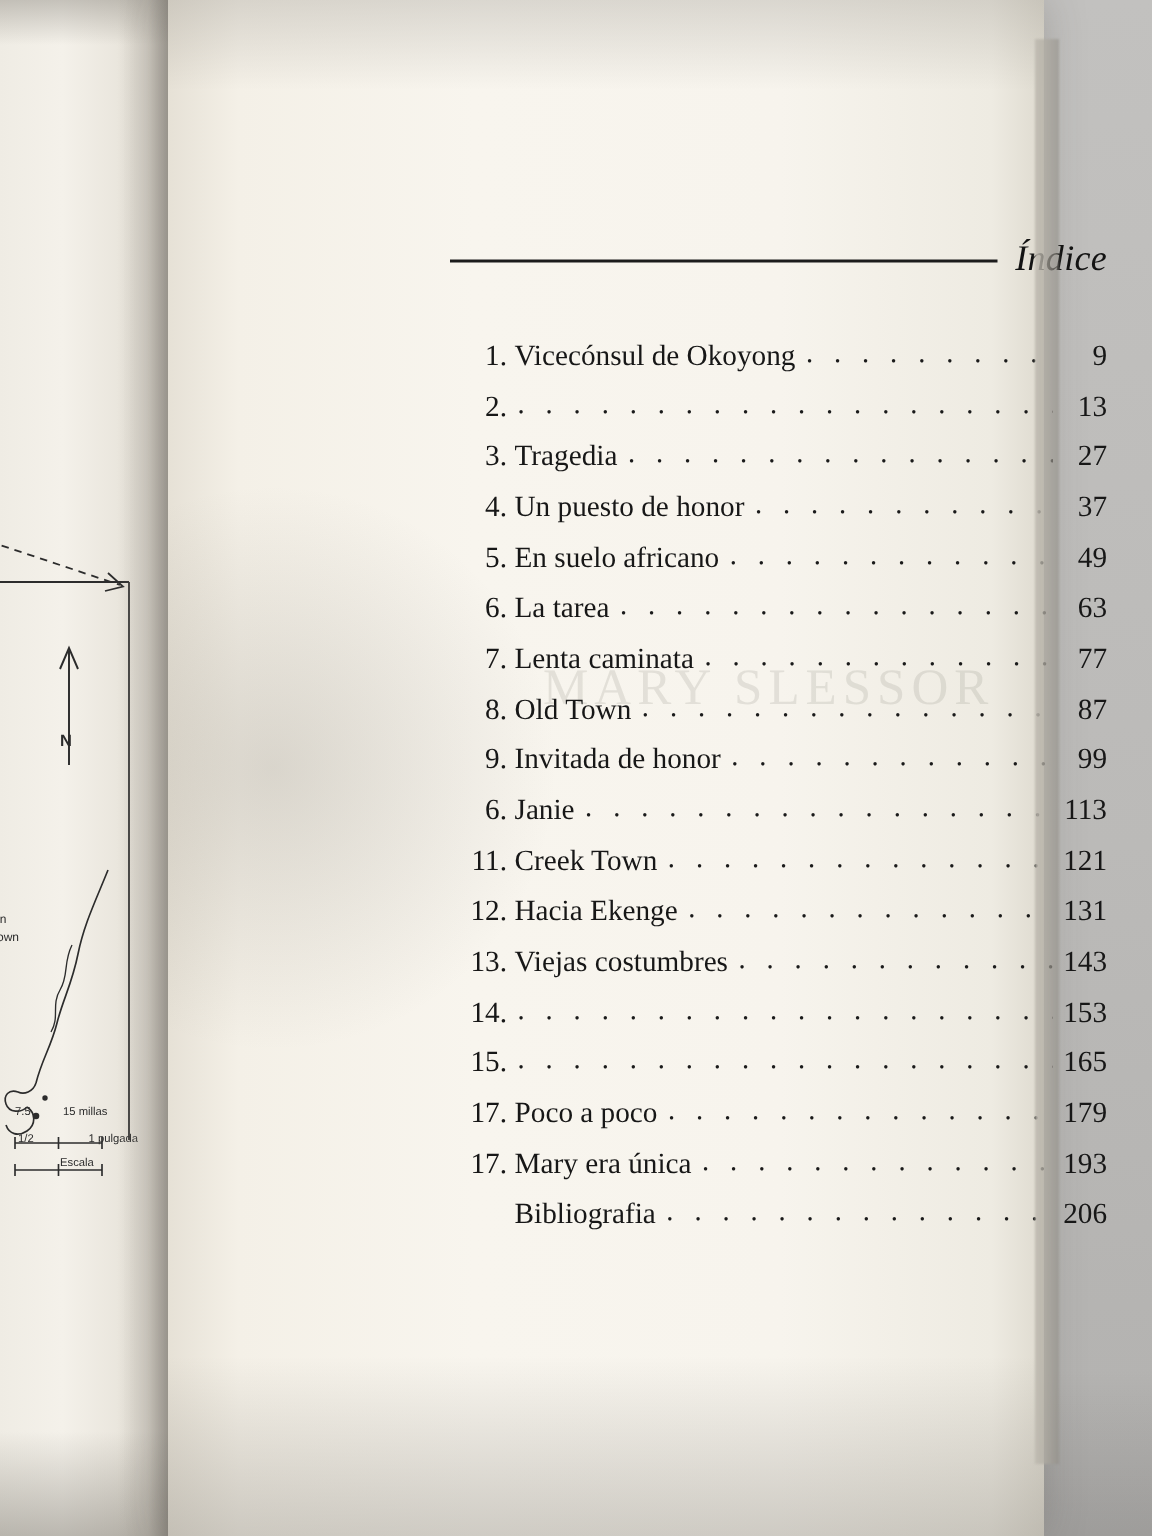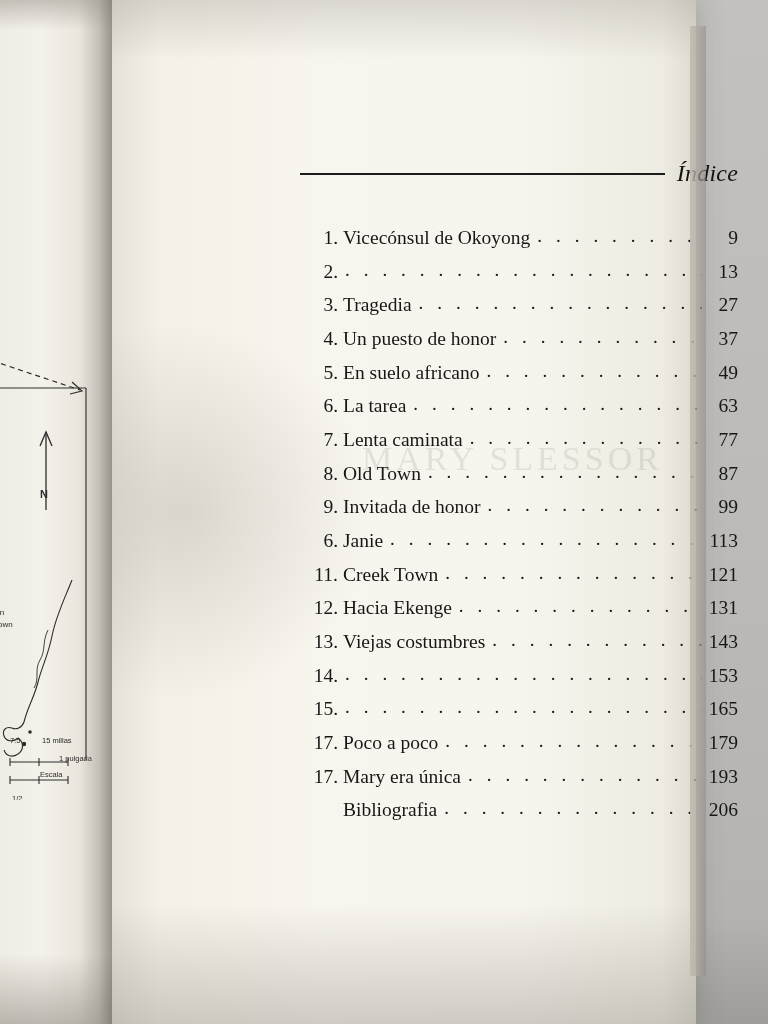--- a/index.html
+++ b/index.html
@@ -221,21 +221,21 @@
         <path d="M 16 428 L 16 436 M 45 428 L 45 436 M 74 428 L 74 436" stroke="#2c2c2c" stroke-width="1.1"></path>
         <path d="M 16 450 L 74 450" stroke="#2c2c2c" stroke-width="1.1" fill="none"></path>
         <path d="M 16 446 L 16 454 M 45 446 L 45 454 M 74 446 L 74 454" stroke="#2c2c2c" stroke-width="1.1"></path>
       </svg>
 
       <span class="map-label" style="left:46px; top:158px; font-size:11px; font-weight:bold;">N</span>
       <span class="map-label" style="left:0px; top:278px; font-size:8px;">wn</span>
       <span class="map-label" style="left:0px; top:290px; font-size:8px;">Town</span>
       <span class="map-label" style="left:16px; top:406px; font-size:7.5px;text-align:center;">7.5</span>
       <span class="map-label" style="left:48px; top:406px; font-size:7.5px;">15 millas</span>
-      <span class="map-label" style="left:18px; top:424px; font-size:7.5px;margin-top:40px;">1/2</span>
+      <span class="map-label" style="left:18px; top:424px; font-size:7.5px;">1/2</span>
       <span class="map-label" style="left:65px; top:424px; font-size:7.5px;">1 pulgada</span>
       <span class="map-label" style="left:16px; top:440px; font-size:7.5px;padding-left:30px;">Escala</span>
     </div>
 
     <div class="left-page-curl"></div>
   </div>
 
   <div class="right-page">
     <div class="right-page-top-shade"></div>
     <div class="right-page-bottom-shade"></div>

